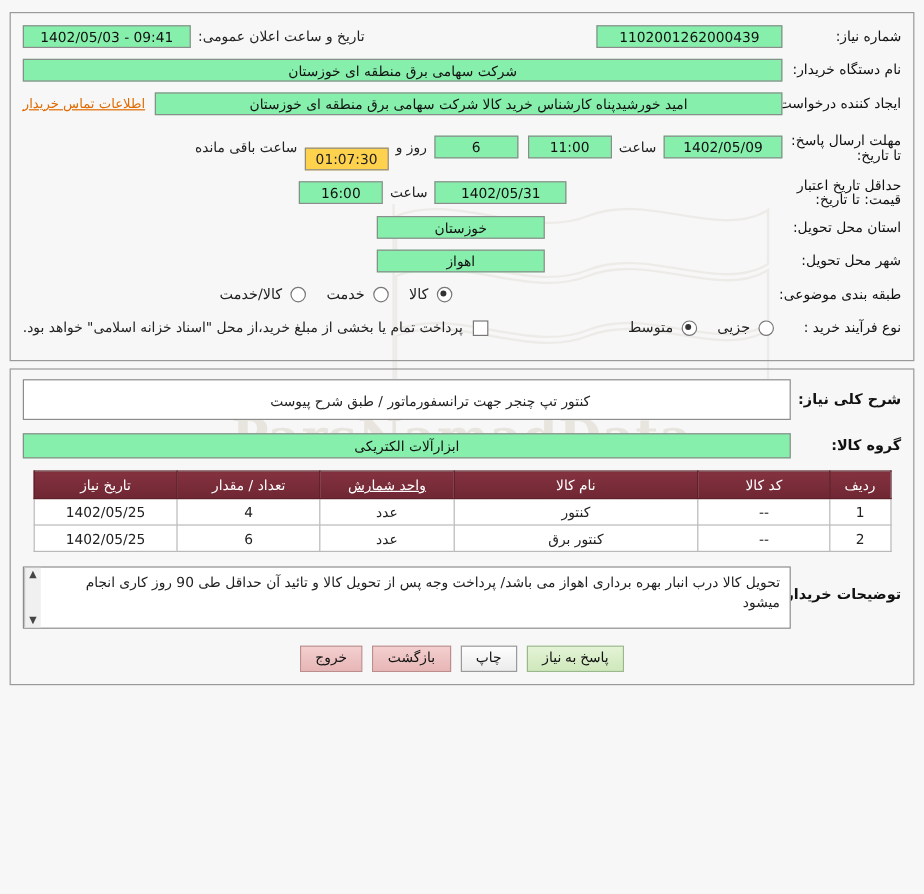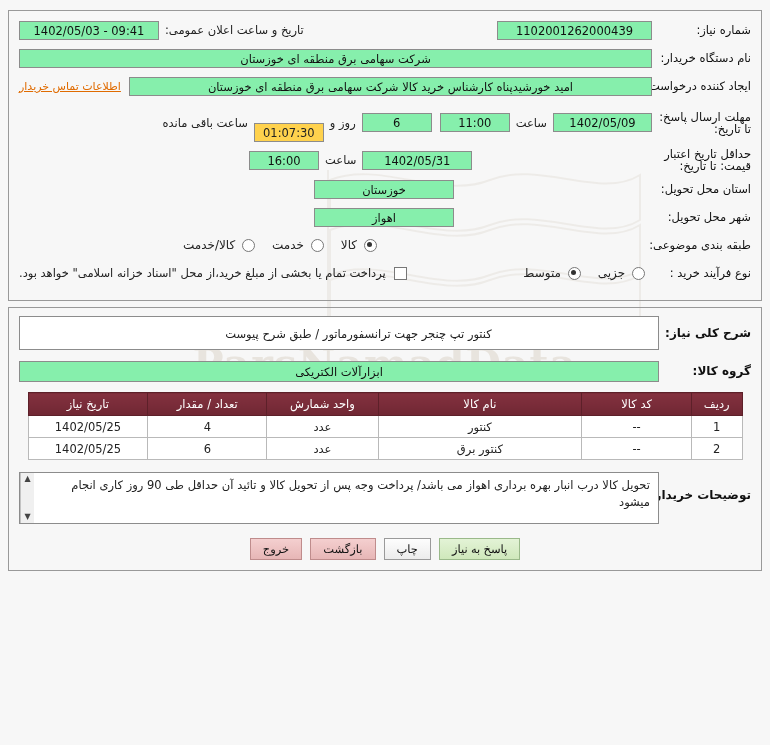--- a/index.html
+++ b/index.html
@@ -232,21 +232,21 @@
       <div class="sec-title" style="width:92px;flex:0 0 92px;">گروه کالا:</div>
       <div class="fld" style="flex:1;height:21px;line-height:21px;">ابزارآلات الکتریکی</div>
     </div>
 
     <table class="grid" style="width:715px;margin:0 auto;">
       <thead>
         <tr>
           <th style="width:40px;">ردیف</th>
           <th style="width:110px;">کد کالا</th>
           <th style="width:220px;">نام کالا</th>
-          <th style="width:105px;">واحد شمارش</th>
+          <th style="width:105px;text-decoration:underline;">واحد شمارش</th>
           <th style="width:115px;">تعداد / مقدار</th>
           <th style="width:115px;">تاریخ نیاز</th>
         </tr>
       </thead>
       <tbody>
         <tr>
           <td>1</td>
           <td>--</td>
           <td>کنتور</td>
           <td>عدد</td>

